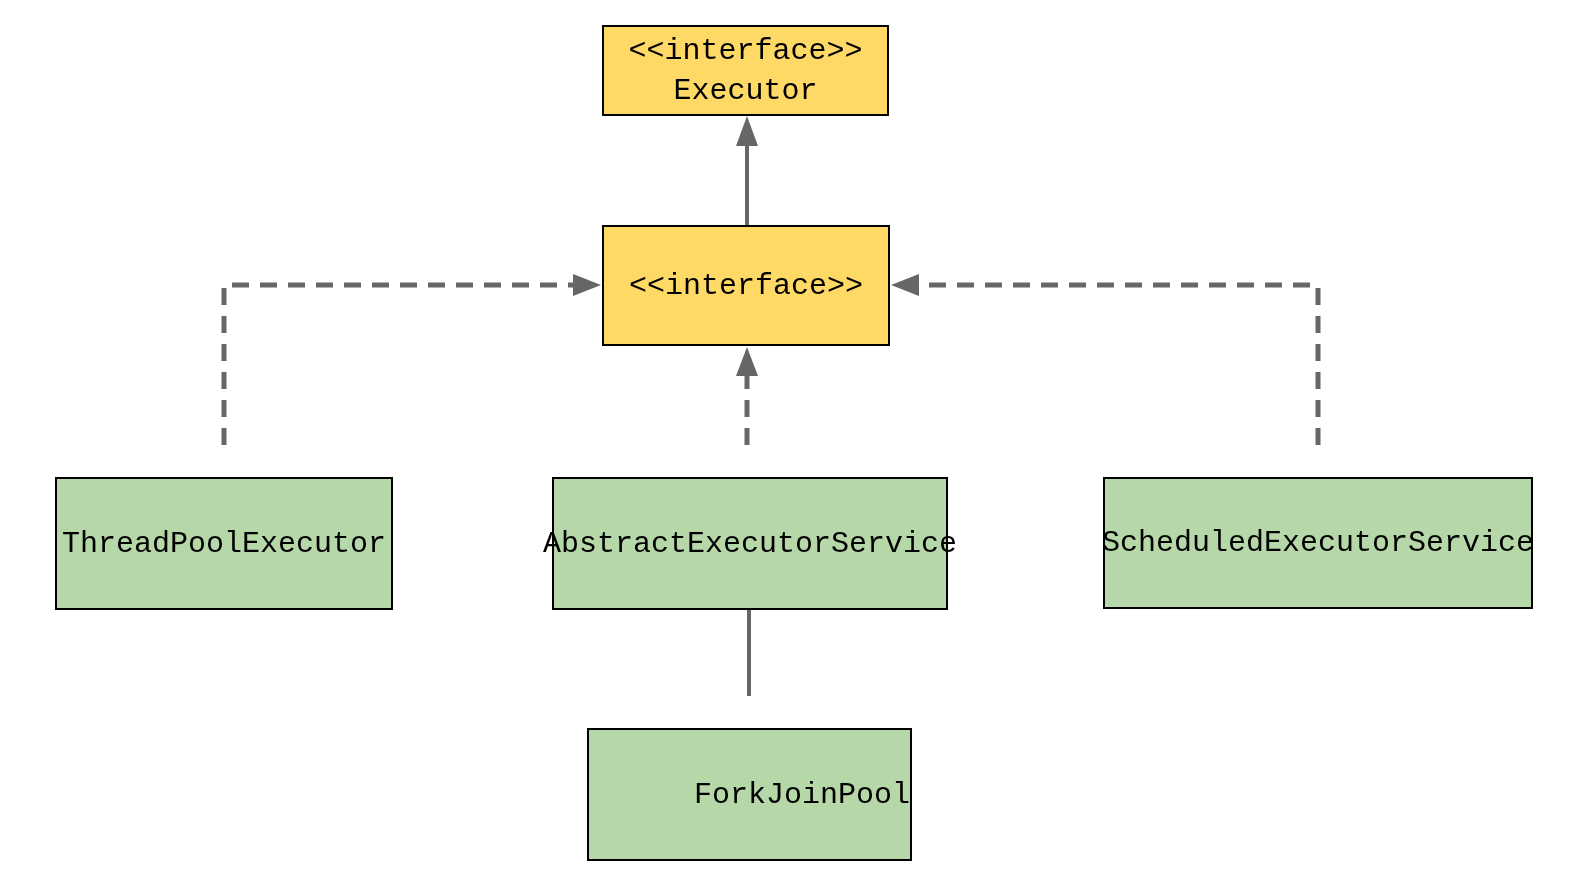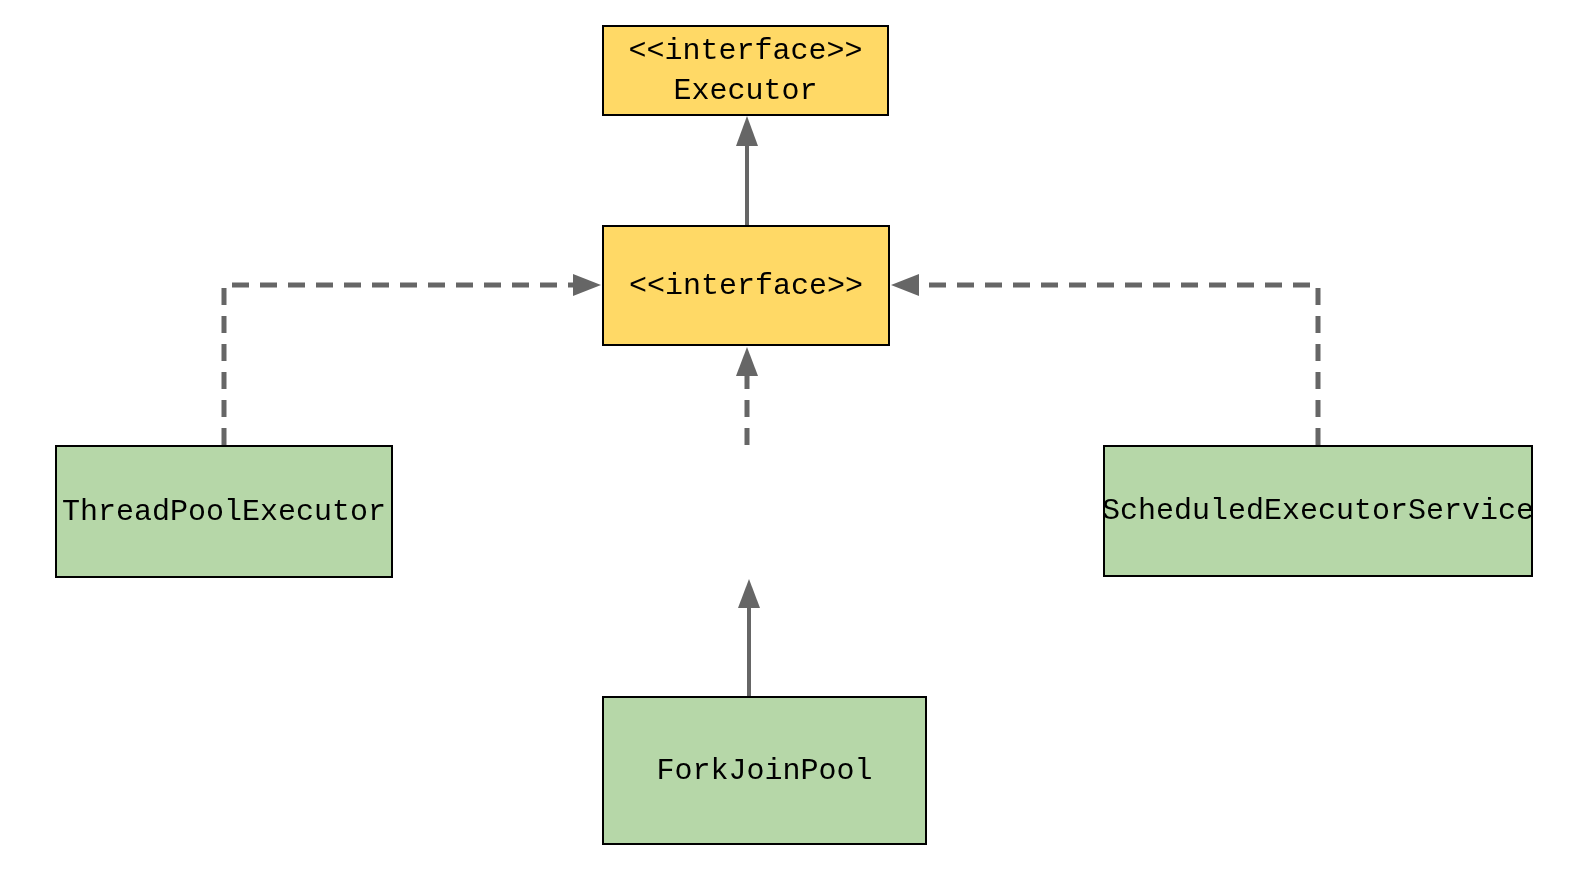--- a/index.html
+++ b/index.html
@@ -46,28 +46,28 @@
     flex-direction: column;
     align-items: center;
     justify-content: center;
     text-align: center;
     color: var(--text);
     font-size: 30px;
     line-height: 40px;
     font-family: Liberation Mono, monospace;
   }
   .uml-node.interface { background: var(--interface-fill); }
-  .uml-node.class     { background: var(--class-fill); }
+  .uml-node.class     { background: var(--class-fill); margin-top: 32px; }
 
   .node-executor                   { left: 602px;  top: 25px;  width: 287px; height: 91px;  }
   .node-executor-service           { left: 602px;  top: 225px; width: 288px; height: 121px; }
   .node-thread-pool-executor       { left: 55px;   top: 445px; width: 338px; height: 133px; }
   .node-abstract-executor-service  { left: 552px;  top: 445px; width: 396px; height: 133px; }
   .node-scheduled-executor-service { left: 1103px; top: 445px; width: 430px; height: 132px; }
-  .node-fork-join-pool             { left: 602px;  top: 696px; width: 325px; height: 149px; }
+  .node-fork-join-pool             { left: 587px;  top: 696px; width: 325px; height: 133px; align-items: flex-end; }
 </style>
 </head>
 <body>
 
 <div class="canvas">
 
   <svg class="edges" viewBox="0 0 1580 890" xmlns="http://www.w3.org/2000/svg">
 
     <g>
       <line class="edge-line" x1="747" y1="225" x2="747" y2="144"></line>
@@ -101,20 +101,23 @@
   </div>
 
   <div class="uml-node interface node-executor-service">
     <span>&lt;&lt;interface&gt;&gt;</span>
   </div>
 
   <div class="uml-node class node-thread-pool-executor">
     <span>ThreadPoolExecutor</span>
   </div>
 
+  <div class="uml-node class node-abstract-executor-service">
+    <span>AbstractExecutorService</span>
+  </div>
 
   <div class="uml-node class node-scheduled-executor-service">
     <span>ScheduledExecutorService</span>
   </div>
 
   <div class="uml-node class node-fork-join-pool">
     <span>ForkJoinPool</span>
   </div>
 
 </div>

